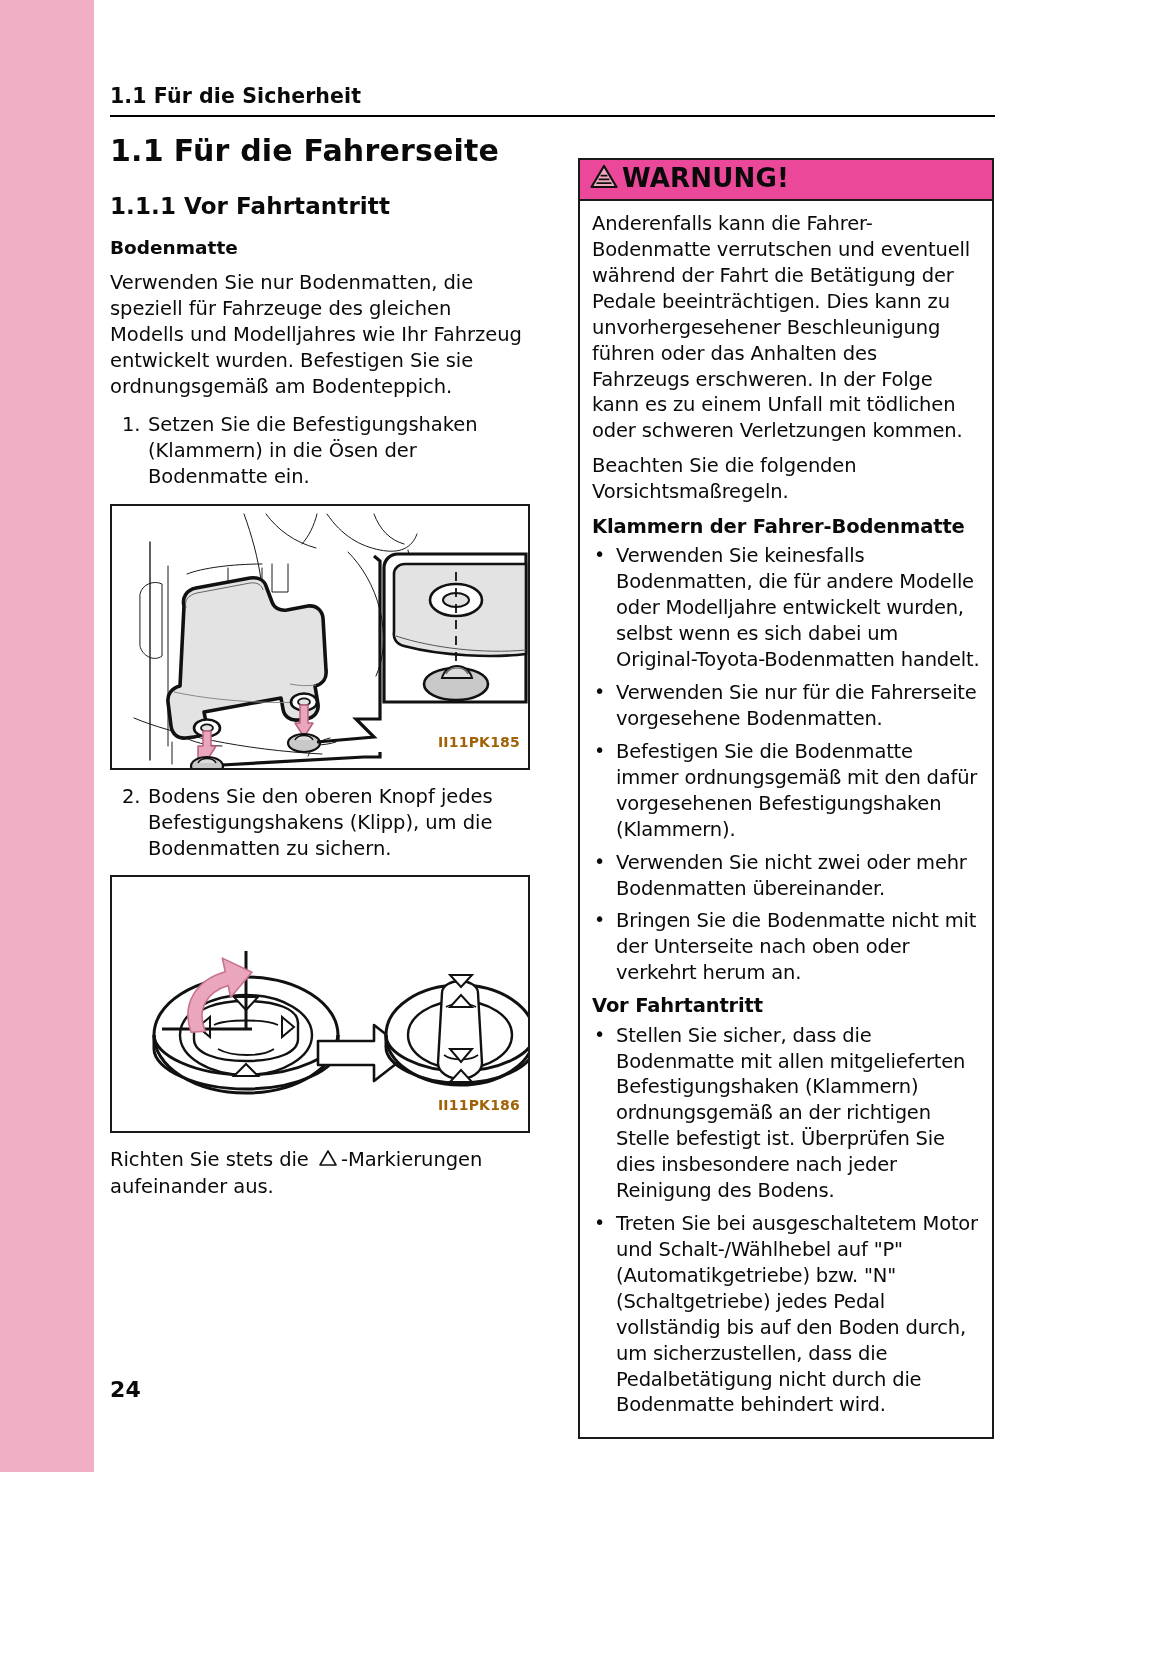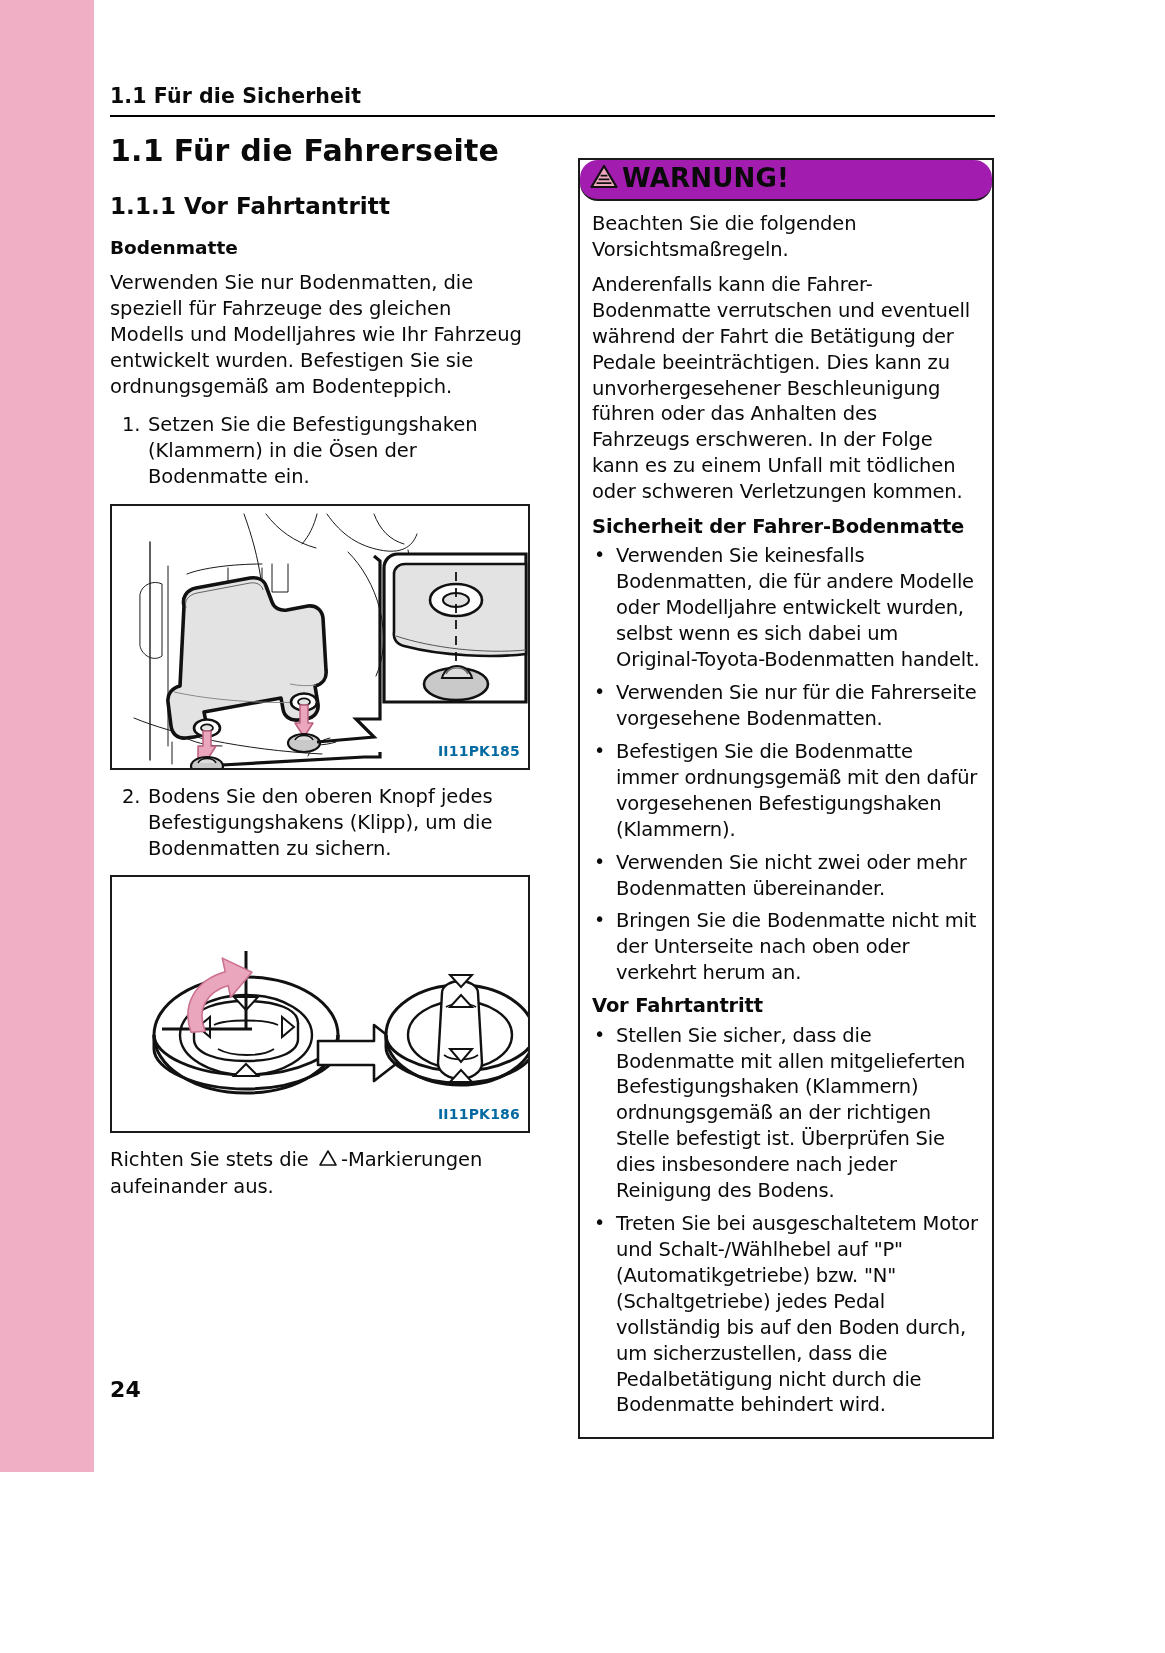--- a/index.html
+++ b/index.html
@@ -119,25 +119,25 @@
 
   
   .figure {
     border: 2.2px solid #1a1a1a;
     position: relative;
     background: #fff;
     margin: 6px 0 14px 0;
   }
   .figure .fig-caption {
     position: absolute;
-    right: 8px; bottom: 9px;
+    right: 8px; bottom: 18px;
     font-size: 14px;
     font-weight: bold;
     letter-spacing: 0.2px;
-    color: #0369a1;
+    color: #a16207;
   }
   .figure svg { display: block; width: 100%; height: 100%; }
 
   #figure-mat { height: 266px; }
   #figure-clip { height: 258px; }
 
   
   p.note {
     font-size: 19.5px;
     line-height: 1.33;
@@ -149,27 +149,26 @@
     vertical-align: -1px;
     margin: 0 3px;
   }
 
   
   .warning-box {
     border: 2.2px solid #1a1a1a;
     background: #ffffff;
   }
   .warning-head {
-    background: #a21caf;
+    background: #ec4899;
     border-bottom: 2.2px solid #1a1a1a;
     padding: 4px 10px 6px 10px;
     display: flex;
     align-items: center;
     gap: 4px;
-    border-radius: 18px;
   }
   .warning-head .wtitle {
     font-size: 26px;
     font-weight: bold;
     letter-spacing: 0.2px;
     line-height: 1.1;
   }
   .warning-body {
     padding: 10px 12px 12px 12px;
   }
@@ -421,24 +420,24 @@
         <span>
           <svg width="28" height="25" viewBox="0 0 28 25" aria-hidden="true">
             <path d="M14 2 L26.5 23 L1.5 23 Z" fill="#f0a8bf" stroke="#111" stroke-width="2.2" stroke-linejoin="round"></path>
             <path d="M6.5 19.2 L21.5 19.2 M8.6 15.4 L19.4 15.4 M10.6 11.6 L17.4 11.6" stroke="#111" stroke-width="1.8"></path>
           </svg>
         </span>
         <span class="wtitle">WARNUNG!</span>
       </div>
 
       <div class="warning-body">
+        <p>Anderenfalls kann die Fahrer-Bodenmatte verrutschen und eventuell während der Fahrt die Betätigung der Pedale beeinträchtigen. Dies kann zu unvorhergesehener Beschleunigung führen oder das Anhalten des Fahrzeugs erschweren. In der Folge kann es zu einem Unfall mit tödlichen oder schweren Verletzungen kommen.</p>
         <p>Beachten Sie die folgenden Vorsichtsmaßregeln.</p>
-        <p>Anderenfalls kann die Fahrer-Bodenmatte verrutschen und eventuell während der Fahrt die Betätigung der Pedale beeinträchtigen. Dies kann zu unvorhergesehener Beschleunigung führen oder das Anhalten des Fahrzeugs erschweren. In der Folge kann es zu einem Unfall mit tödlichen oder schweren Verletzungen kommen.</p>
-
-        <h4>Sicherheit der Fahrer-Bodenmatte</h4>
+
+        <h4>Klammern der Fahrer-Bodenmatte</h4>
         <ul class="wlist">
           <li>
             <span class="dot">•</span><span>Verwenden Sie keinesfalls Bodenmatten, die für andere Modelle oder Modelljahre entwickelt wurden, selbst wenn es sich dabei um Original-Toyota-Bodenmatten handelt.</span>
           </li>
           <li>
             <span class="dot">•</span><span>Verwenden Sie nur für die Fahrerseite vorgesehene Bodenmatten.</span>
           </li>
           <li>
             <span class="dot">•</span><span>Befestigen Sie die Bodenmatte immer ordnungsgemäß mit den dafür vorgesehenen Befestigungshaken (Klammern).</span>
           </li>

